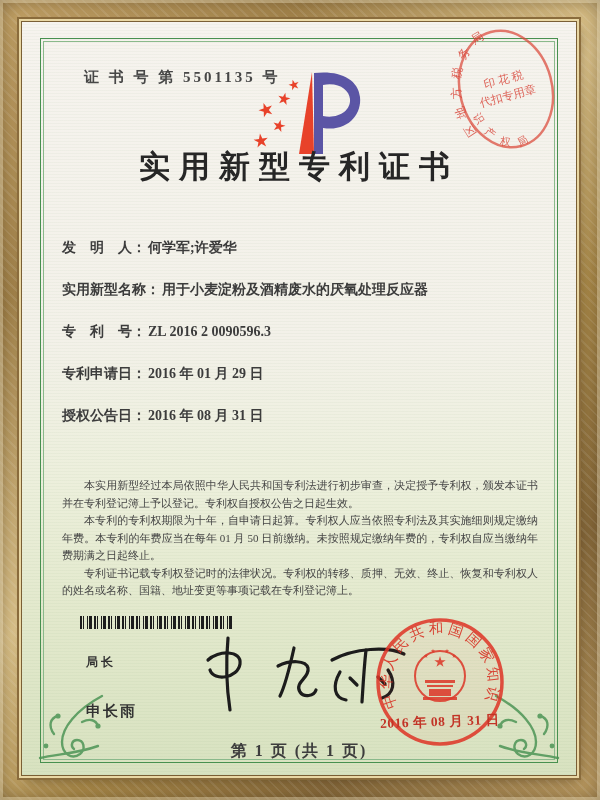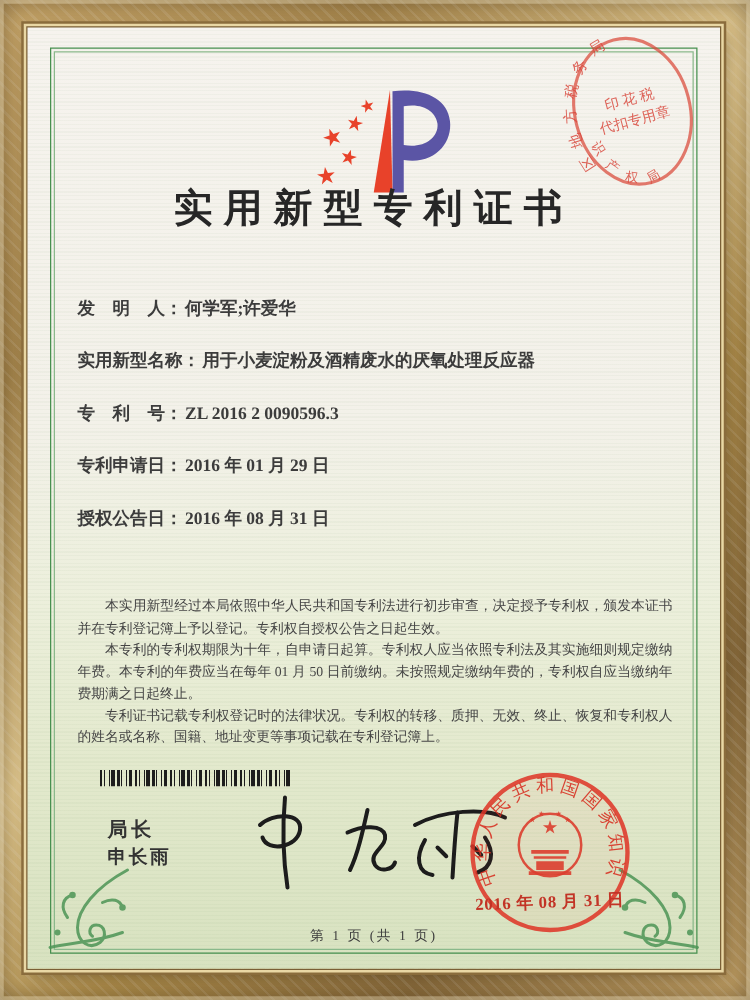--- a/index.html
+++ b/index.html
@@ -43,25 +43,25 @@
   .title{position:absolute;left:0;right:0;top:124px;margin:0;text-align:center;
     font-size:31px;font-weight:bold;letter-spacing:9px;color:#262626;}
   .fields{position:absolute;left:40px;right:36px;top:214px;}
   .field-row{display:flex;font-size:14px;line-height:24px;font-weight:600;margin-bottom:18px;white-space:nowrap;}
   .field-label{flex:none;}
   .field-value{margin-left:2px;}
   .paras{position:absolute;left:40px;right:38px;top:455px;}
   .paras p{margin:0;font-size:11px;line-height:17.5px;text-indent:2em;text-align:justify;color:#454545;font-weight:500;}
   .barcode{position:absolute;left:58px;top:594px;width:152px;height:13px;
     background:repeating-linear-gradient(90deg,#1d1d1d 0 2px,rgba(0,0,0,0) 2px 3px,#1d1d1d 3px 4px,rgba(0,0,0,0) 4px 7px,#1d1d1d 7px 8px,rgba(0,0,0,0) 8px 9px,#1d1d1d 9px 12px,rgba(0,0,0,0) 12px 14px);}
-  .signer-role{position:absolute;left:64px;top:632px;font-size:16px;font-weight:600;letter-spacing:3px;color:#333;}
-  .signer-name{position:absolute;left:64px;top:654px;font-size:15px;font-weight:600;letter-spacing:2px;color:#333;}
+  .signer-role{position:absolute;left:64px;top:632px;font-size:12px;font-weight:600;letter-spacing:3px;color:#333;}
+  .signer-name{position:absolute;left:64px;top:680px;font-size:15px;font-weight:600;letter-spacing:2px;color:#333;}
   .signature{position:absolute;left:160px;top:610px;width:245px;height:90px;}
   .seal{position:absolute;left:333px;top:580px;width:170px;height:162px;opacity:.93;}
-  .footer{position:absolute;left:0;right:0;top:719px;text-align:center;font-size:11px;letter-spacing:2px;color:#3d3d3d;}
+  .footer{position:absolute;left:0;right:0;top:719px;text-align:center;font-size:16px;letter-spacing:2px;color:#3d3d3d;font-weight:bold;}
 </style>
 </head>
 <body>
 
 <div class="photo">
   <div class="paper">
 
     <div class="green-border"></div>
 
     <svg class="flourish left" viewBox="0 0 74 76">
@@ -84,20 +84,21 @@
         <path d="M22,46 C16,38 18,30 26,28"></path>
         <path d="M50,34 C58,30 64,32 66,38"></path>
       </g>
       <g fill="#4d9556">
         <circle cx="26" cy="28" r="2.6"></circle>
           <circle cx="66" cy="38" r="2.6"></circle>
           <circle cx="14" cy="58" r="2.4"></circle>
       </g>
     </svg>
 
+    <div class="cert-no">证 书 号 第 5501135 号</div>
 
     <svg class="logo" viewBox="0 0 135 90">
       <path fill="#5b55a5" fill-rule="evenodd" d="M66,5 L66,86 L75,86 L75,60 C100,64 114,46 112,29 C110,10 90,2 66,5 Z
            M75,17 C91,14 101,22 102,31 C103,43 90,51 75,48 Z"></path>
       <path fill="#e8422a" d="M64,4 L51,86 L66,86 Z"></path>
       <g fill="#e8422a">
         <path transform="translate(46,17) scale(5.5) rotate(-15)" d="M0,-1 L0.224,-0.309 0.951,-0.309 0.363,0.118 0.588,0.809 0,0.382 -0.588,0.809 -0.363,0.118 -0.951,-0.309 -0.224,-0.309 Z"></path>
         <path transform="translate(36,31) scale(6.5) rotate(12)" d="M0,-1 L0.224,-0.309 0.951,-0.309 0.363,0.118 0.588,0.809 0,0.382 -0.588,0.809 -0.363,0.118 -0.951,-0.309 -0.224,-0.309 Z"></path>
         <path transform="translate(18,42) scale(7.5) rotate(-20)" d="M0,-1 L0.224,-0.309 0.951,-0.309 0.363,0.118 0.588,0.809 0,0.382 -0.588,0.809 -0.363,0.118 -0.951,-0.309 -0.224,-0.309 Z"></path>
         <path transform="translate(31,58) scale(6.5) rotate(15)" d="M0,-1 L0.224,-0.309 0.951,-0.309 0.363,0.118 0.588,0.809 0,0.382 -0.588,0.809 -0.363,0.118 -0.951,-0.309 -0.224,-0.309 Z"></path>

